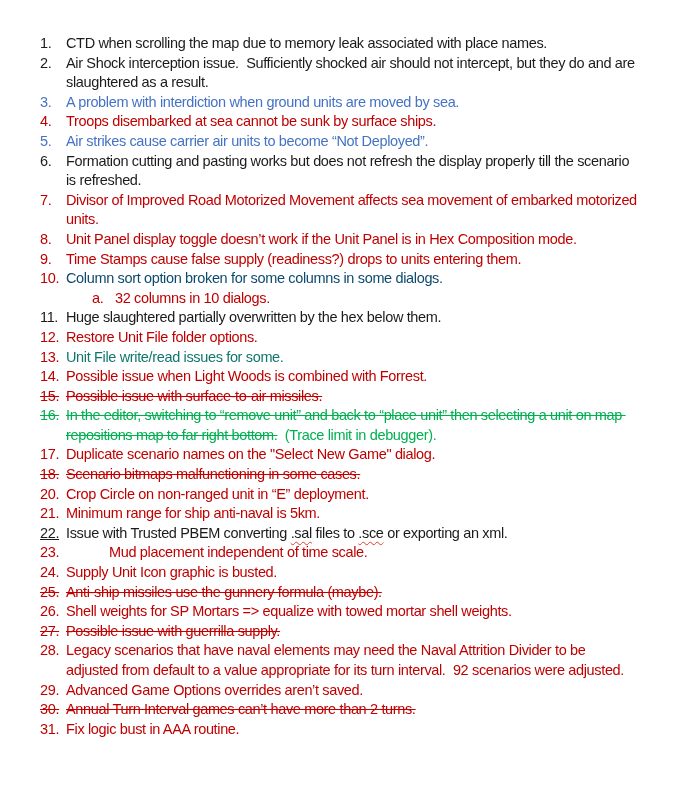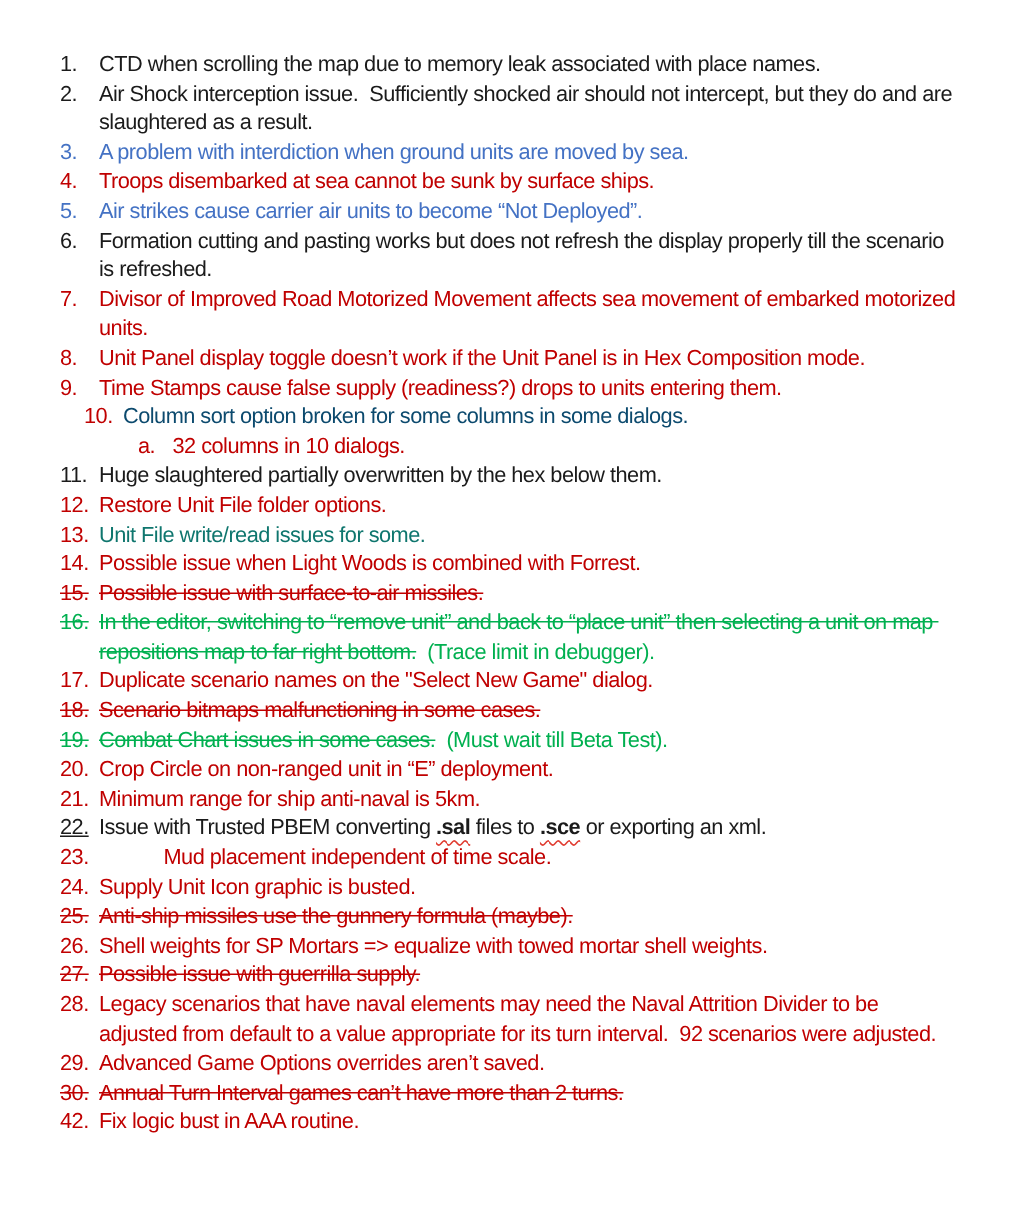--- a/index.html
+++ b/index.html
@@ -47,21 +47,20 @@
     white-space: pre-wrap;
   }
   .strike {
     text-decoration: line-through;
   }
   .squiggle {
     text-decoration-line: underline;
     text-decoration-style: wavy;
     text-decoration-thickness: 1px;
     text-underline-offset: 3px;
-    font-weight: bold;
   }
 </style>
 </head>
 <body>
 
 <div class="page">
   <div class="list">
       <div class="item">
         <span class="marker" style="color: rgb(27, 27, 27);">1.</span>
         <span class="text"><span style="color: rgb(27, 27, 27);">CTD when scrolling the map due to memory leak associated with place names.</span></span>
@@ -92,21 +91,21 @@
       </div>
       <div class="item">
         <span class="marker" style="color: rgb(192, 0, 0);">8.</span>
         <span class="text"><span style="color: rgb(192, 0, 0);">Unit Panel display toggle doesn’t work if the Unit Panel is in Hex Composition mode.</span></span>
       </div>
       <div class="item">
         <span class="marker" style="color: rgb(192, 0, 0);">9.</span>
         <span class="text"><span style="color: rgb(192, 0, 0);">Time Stamps cause false supply (readiness?) drops to units entering them.</span></span>
       </div>
       <div class="item">
-        <span class="marker" style="color: rgb(192, 0, 0); margin-left: 16px;">10.</span>
+        <span class="marker" style="color: rgb(192, 0, 0);">10.</span>
         <span class="text"><span style="color: #0c4a6e;">Column sort option broken for some columns in some dialogs.</span></span>
       </div>
       <div class="item sub">
         <span class="marker" style="color: rgb(192, 0, 0);">a.</span>
         <span class="text"><span style="color: rgb(192, 0, 0);">32 columns in 10 dialogs.</span></span>
       </div>
       <div class="item">
         <span class="marker" style="color: rgb(27, 27, 27);">11.</span>
         <span class="text"><span style="color: rgb(27, 27, 27);">Huge slaughtered partially overwritten by the hex below them.</span></span>
       </div>
@@ -130,24 +129,20 @@
         <span class="marker strike" style="color: rgb(0, 176, 80);">16.</span>
         <span class="text"><span class="strike" style="color: rgb(0, 176, 80);">In the editor, switching to “remove unit” and back to “place unit” then selecting a unit on map repositions map to far right bottom.</span><span style="color: rgb(0, 176, 80);">  (Trace limit in debugger).</span></span>
       </div>
       <div class="item">
         <span class="marker" style="color: rgb(192, 0, 0);">17.</span>
         <span class="text"><span style="color: rgb(192, 0, 0);">Duplicate scenario names on the "Select New Game" dialog.</span></span>
       </div>
       <div class="item">
         <span class="marker strike" style="color: rgb(192, 0, 0);">18.</span>
         <span class="text"><span class="strike" style="color: rgb(192, 0, 0);">Scenario bitmaps malfunctioning in some cases.</span></span>
-      </div>
-      <div class="item">
-        <span class="marker strike" style="color: rgb(0, 176, 80);">19.</span>
-        <span class="text"><span class="strike" style="color: rgb(0, 176, 80);">Combat Chart issues in some cases.</span><span style="color: rgb(0, 176, 80);">  (Must wait till Beta Test).</span></span>
       </div>
       <div class="item">
         <span class="marker" style="color: rgb(192, 0, 0);">20.</span>
         <span class="text"><span style="color: rgb(192, 0, 0);">Crop Circle on non-ranged unit in “E” deployment.</span></span>
       </div>
       <div class="item">
         <span class="marker" style="color: rgb(192, 0, 0);">21.</span>
         <span class="text"><span style="color: rgb(192, 0, 0);">Minimum range for ship anti-naval is 5km.</span></span>
       </div>
       <div class="item">
@@ -180,17 +175,17 @@
       </div>
       <div class="item">
         <span class="marker" style="color: rgb(192, 0, 0);">29.</span>
         <span class="text"><span style="color: rgb(192, 0, 0);">Advanced Game Options overrides aren’t saved.</span></span>
       </div>
       <div class="item">
         <span class="marker strike" style="color: rgb(192, 0, 0);">30.</span>
         <span class="text"><span class="strike" style="color: rgb(192, 0, 0);">Annual Turn Interval games can’t have more than 2 turns.</span></span>
       </div>
       <div class="item">
-        <span class="marker" style="color: rgb(192, 0, 0);">42.</span>
+        <span class="marker" style="color: rgb(192, 0, 0);">31.</span>
         <span class="text"><span style="color: rgb(192, 0, 0);">Fix logic bust in AAA routine.</span></span>
       </div>
     </div>
 </div>
 
 </body></html>

